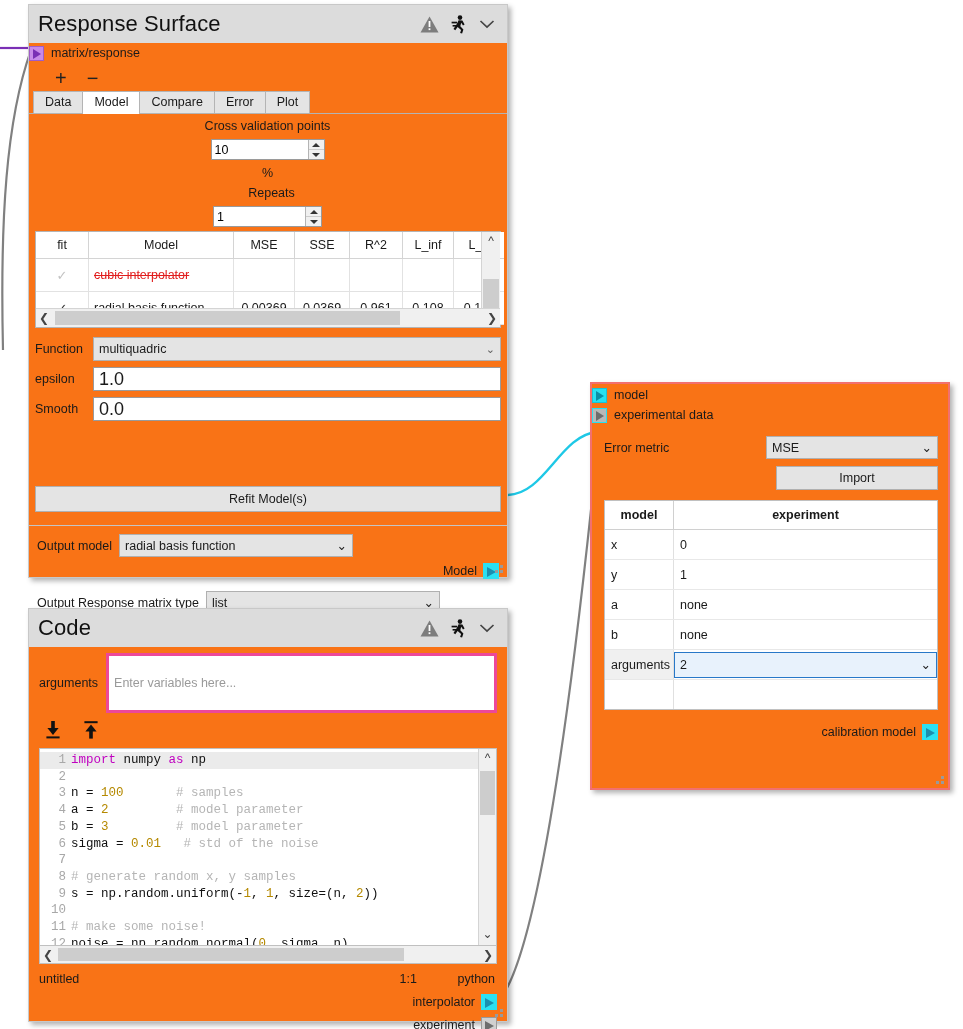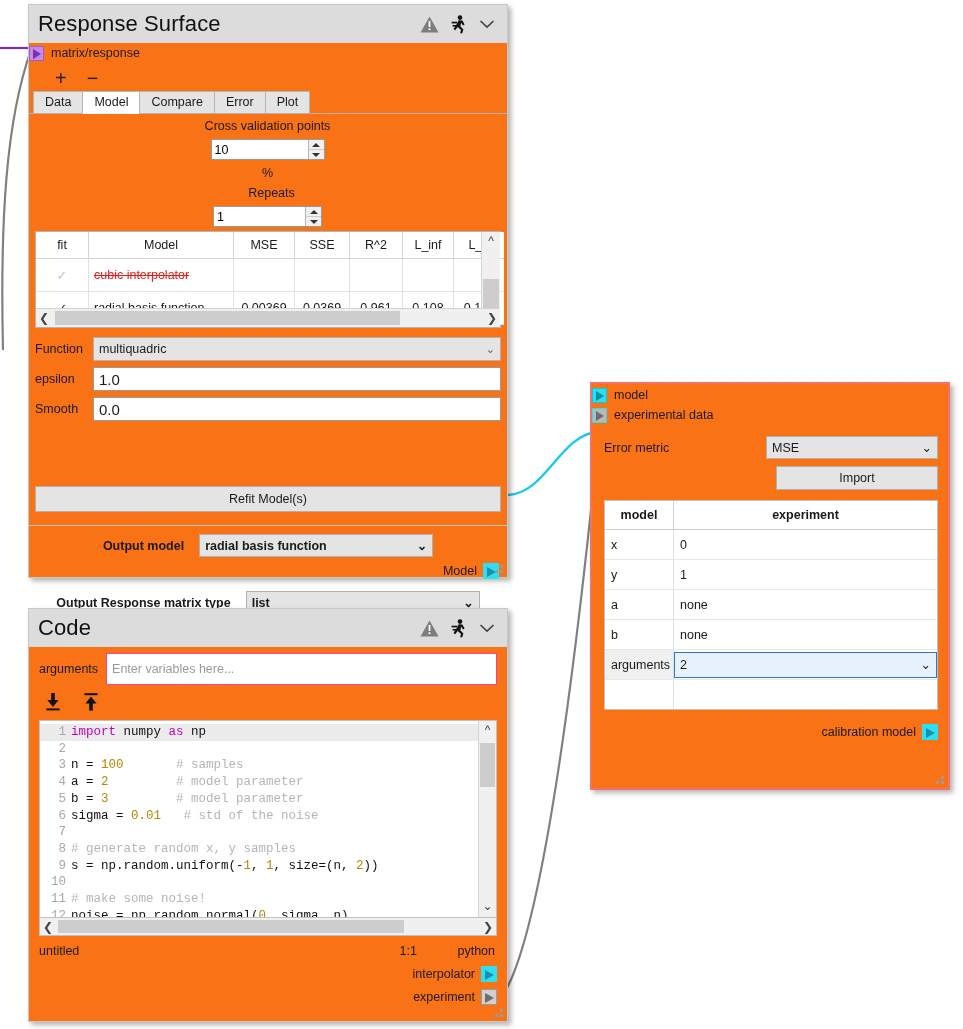--- a/index.html
+++ b/index.html
@@ -90,26 +90,26 @@
   .hsb .thumb{position:absolute;left:19px;right:100px;top:2px;bottom:2px;background:#cdcdcd;}
   .arw{font-size:12px;color:#444;z-index:2;}
 
   .fldrow{display:flex;align-items:center;padding:3px 6px;gap:6px;font-size:12.5px;}
   .fldrow .lab{width:52px;}
   .combo{flex:1;height:22px;background:#e4e4e4;border:1px solid #b0b0b0;display:flex;align-items:center;
          padding:0 5px;font-size:12.5px;position:relative;}
   .combo .v{flex:1;}
   .combo .cv{color:#606060;font-size:11px;}
   .txt{flex:1;height:22px;background:#fff;border:1px solid #9a9a9a;display:flex;align-items:center;
-       padding:0 5px;font-size:15px;}
+       padding:0 5px;font-size:18px;}
   .refit{margin:0 6px;height:24px;background:#e4e4e4;border:1px solid #b0b0b0;
          display:flex;align-items:center;justify-content:center;font-size:12.5px;}
   .sep{border-top:1px solid #c4c4c4;margin-top:6px;}
   .outsec{padding:8px 8px 0 8px;}
-  .outfld{display:flex;align-items:center;justify-content:center;gap:15px;margin-bottom:4px;font-weight:bold;}
+  .outfld{display:flex;align-items:center;justify-content:flex-start;gap:7px;margin-bottom:4px;}
   .outfld .lab{font-size:12.5px;}
   .outcombo{width:222px;height:21px;background:#e4e4e4;border:1px solid #b0b0b0;
             display:flex;align-items:center;padding:0 5px;font-size:12.5px;}
 
   
   #nodeResidual{left:590px;top:382px;width:356px;height:404px;}
   .rf-row{display:flex;align-items:center;padding:6px 10px 0 12px;font-size:12.5px;}
   .rf-row .lab{flex:1;}
   .rf-combo{width:160px;height:21px;background:#e4e4e4;border:1px solid #b0b0b0;
             display:flex;align-items:center;padding:0 5px;font-size:12.5px;}
@@ -120,22 +120,22 @@
   table.rt th{font-weight:bold;padding:7px 0;border-right:1px solid #d0d0d0;border-bottom:1px solid #d0d0d0;}
   table.rt td{padding:6px 6px;border-right:1px solid #e0e0e0;border-bottom:1px solid #e8e8e8;height:17px;}
   table.rt td.k{background:#f0f0f0;}
   .selcell{background:#e8f2fc;border:1px solid #2878c8;display:flex;align-items:center;
            padding:2px 5px;margin:-3px -3px;height:20px;}
   .selcell .v{flex:1;}
 
   
   #nodeCode{left:28px;top:608px;width:478px;height:412px;}
   .argrow{display:flex;align-items:center;padding:6px 10px 0 10px;gap:8px;font-size:12.5px;}
-  .arginput{flex:1;height:22px;background:#fff;border:1px solid #ec4899;display:flex;align-items:center;
-            padding:4px 5px;font-size:12.5px;color:#9a9a9a;}
+  .arginput{flex:1;height:22px;background:#fff;border:3px solid #ec4899;display:flex;align-items:center;
+            padding:16px 5px;font-size:12.5px;color:#9a9a9a;}
   .iorow{display:flex;gap:18px;padding:7px 0 5px 14px;}
   .edwrap{margin:0 10px;border:1px solid #c0c0c0;background:#fff;position:relative;height:196px;overflow:hidden;}
   pre.code{margin:0;padding:3px 0 0 0;font-family:"Liberation Mono", monospace;font-size:12.5px;
            line-height:16.7px;color:#111;white-space:pre;}
   pre.code .ln{display:inline-block;width:26px;text-align:right;color:#a8a8a8;margin-right:5px;}
   .kw{color:#c000c0;}
   .num{color:#b58900;}
   .cm{color:#b5b5b5;}
   .hl{background:#ebebeb;}
   .edv{position:absolute;right:0;top:0;bottom:0;width:17px;background:#f0f0f0;border-left:1px solid #d4d4d4;}

